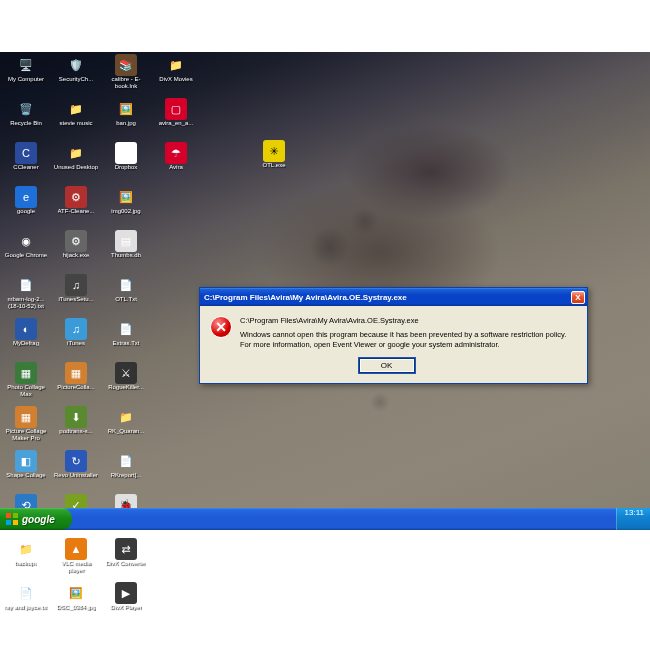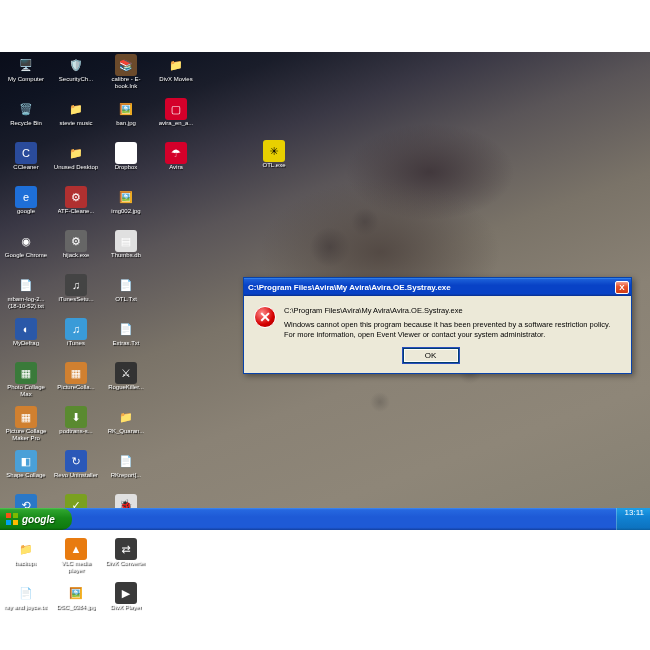--- a/index.html
+++ b/index.html
@@ -46,27 +46,26 @@
       color: #fff; font-size: 6px; line-height: 7px;
       text-shadow: 1px 1px 1px #000;
       max-width: 46px; overflow: hidden;
       display: -webkit-box; -webkit-line-clamp: 2; -webkit-box-orient: vertical;
       word-break: break-word;
     }
     .standalone-icon { position: absolute; }
 
     .dialog {
       position: absolute;
-      left: 199px; top: 225px;
+      left: 199px; top: 235px;
       width: 389px;
       border: 1px solid #0842aa;
       background: #ece9d8;
       box-shadow: 2px 2px 6px rgba(0,0,0,0.4);
       font-size: 8px;
-      margin-left: 44px;
     }
     .dialog-titlebar {
       height: 18px;
       background: linear-gradient(180deg, #3a8df0 0%, #1b5ed7 8%, #0842c6 40%, #0842c6 88%, #0a2f8a 100%);
       display: flex; align-items: center; justify-content: space-between;
       padding: 0 2px 0 4px;
     }
     .dialog-title {
       color: #fff; font-size: 8px; font-weight: bold;
       white-space: nowrap; overflow: hidden;
@@ -432,21 +431,21 @@
 
   <div class="dialog">
     <div class="dialog-titlebar">
       <div class="dialog-title">C:\Program Files\Avira\My Avira\Avira.OE.Systray.exe</div>
       <div class="close-btn"><span>X</span></div>
     </div>
     <div class="dialog-body">
       <div class="err-icon">✕</div>
       <div class="dialog-text">
         <div class="path">C:\Program Files\Avira\My Avira\Avira.OE.Systray.exe</div>
-        <div>Windows cannot open this program because it has been prevented by a software restriction policy. For more information, open Event Viewer or contact your system administrator.</div>
+        <div>Windows cannot open this program because it has been prevented by a software restriction policy. For more information, open Event Viewer or google your system administrator.</div>
       </div>
     </div>
     <div class="dialog-btnrow">
       <div class="ok-btn">OK</div>
     </div>
   </div>
 
 </div>
 
 <div class="taskbar">

